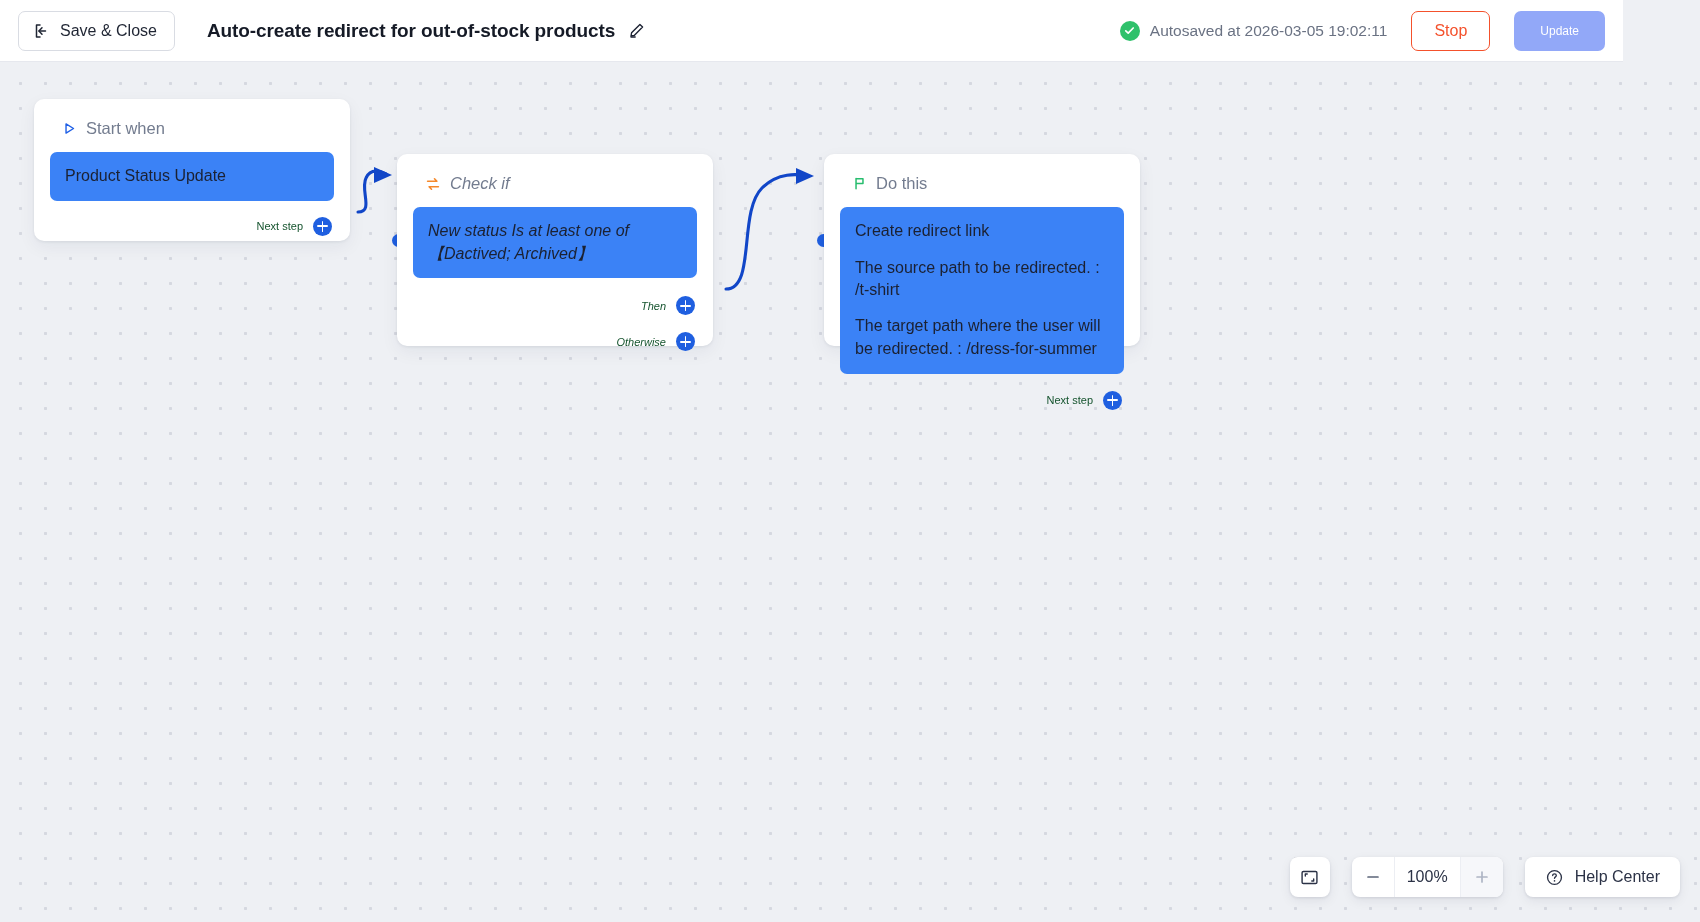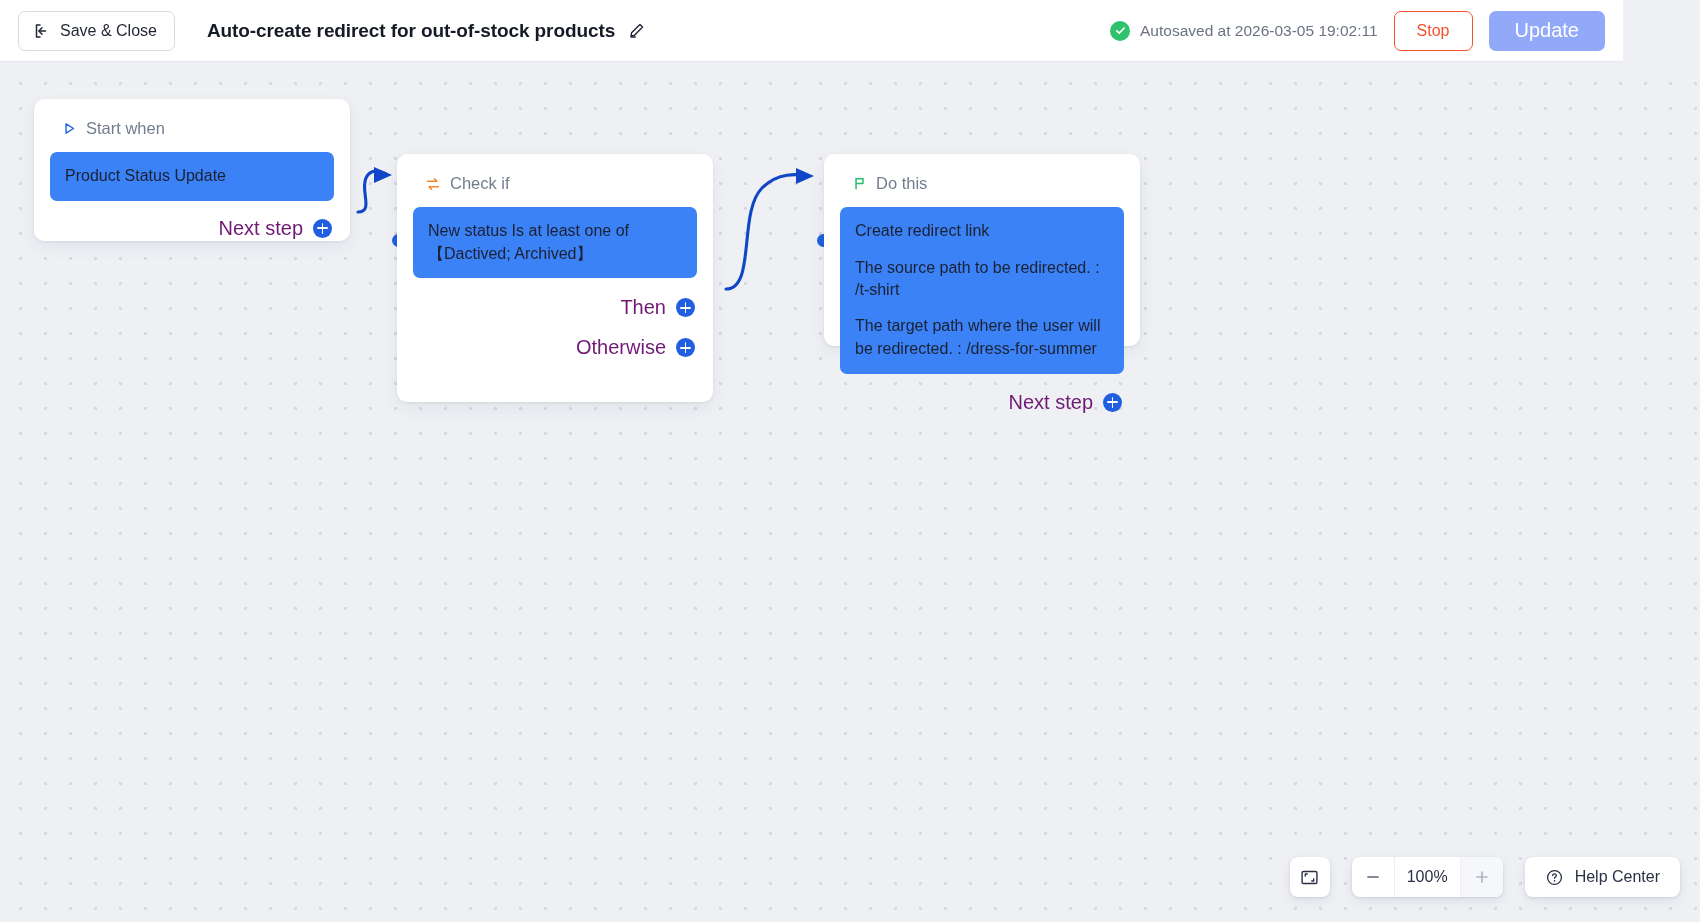--- a/index.html
+++ b/index.html
@@ -31,42 +31,42 @@
     display: flex; align-items: center; gap: 12px;
     margin-left: 32px;
   }
   .doc-title {
     font-size: 19px; font-weight: bold; color: #151a26;
     letter-spacing: -0.1px;
   }
   .edit-icon { cursor: pointer; display: flex; align-items: center; }
   .topbar-right {
     margin-left: auto;
-    display: flex; align-items: center; gap: 16px;
+    display: flex; align-items: center; gap: 24px;
   }
   .autosave {
     display: flex; align-items: center; gap: 10px;
     font-size: 15.5px; color: #6a7283;
   }
   .check-badge {
     width: 20px; height: 20px; border-radius: 50%;
     background: #2fc16b; display: flex;
     align-items: center; justify-content: center;
   }
   .stop-btn {
     height: 40px; padding: 0 22px;
     border: 1px solid #f4512c; border-radius: 7px;
     background: #fff; color: #f4512c;
     font-size: 16px; cursor: pointer;
   }
   .update-btn {
     height: 40px; padding: 0 26px;
     border: none; border-radius: 7px;
     background: #92a8f8; color: #ffffff;
-    font-size: 20px; cursor: pointer;
+    font-size: 12px; cursor: pointer;
   }
 
   
   .canvas {
     position: absolute; top: 62px; left: 0;
     width: 1700px; height: 860px;
     background-color: #eef0f4;
     background-image: radial-gradient(circle, #d5d8e0 1.4px, transparent 1.5px);
     background-size: 25px 25px;
     background-position: 8px 9px;
@@ -92,40 +92,40 @@
     color: #1b2132; font-size: 16px; line-height: 1.42;
   }
   .chip-title { font-size: 16px; color: #1b2132; margin-bottom: 14px; }
   .chip-line  { font-size: 16px; color: #1b2132; line-height: 1.42; margin-top: 13px; }
   .chip-line:first-child { margin-top: 0; }
 
   .footer-row {
     display: flex; align-items: center; justify-content: flex-end;
     gap: 10px; padding: 0 18px;
   }
-  .footer-label { font-size: 20px; color: #701a75; }
+  .footer-label { font-size: 11px; color: #14532d; }
   .plus-btn {
     width: 19px; height: 19px; border-radius: 50%;
     background: #1f5fe0; position: relative; cursor: pointer;
     flex: 0 0 auto;
   }
   .plus-btn::before, .plus-btn::after {
     content: ""; position: absolute; background: #fff; border-radius: 1px;
   }
   .plus-btn::before { left: 4px; right: 4px; top: 8.6px; height: 1.9px; }
   .plus-btn::after  { top: 4px; bottom: 4px; left: 8.6px; width: 1.9px; }
 
   .in-dot {
     position: absolute; width: 13px; height: 13px;
     border-radius: 50%; background: #1f5fe0;
   }
 
   
   #node-start { left: 34px;  top: 37px;  width: 316px; height: 142px; }
-  #node-check { left: 397px; top: 92px;  width: 316px; height: 248px; }
+  #node-check { left: 397px; top: 92px;  width: 316px; height: 192px; font-style: italic; }
   #node-do    { left: 824px; top: 92px;  width: 316px; height: 192px; }
 
   .svg-layer {
     position: absolute; top: 0; left: 0;
     width: 1700px; height: 860px;
     pointer-events: none;
   }
 
   
   .bottom-controls {

